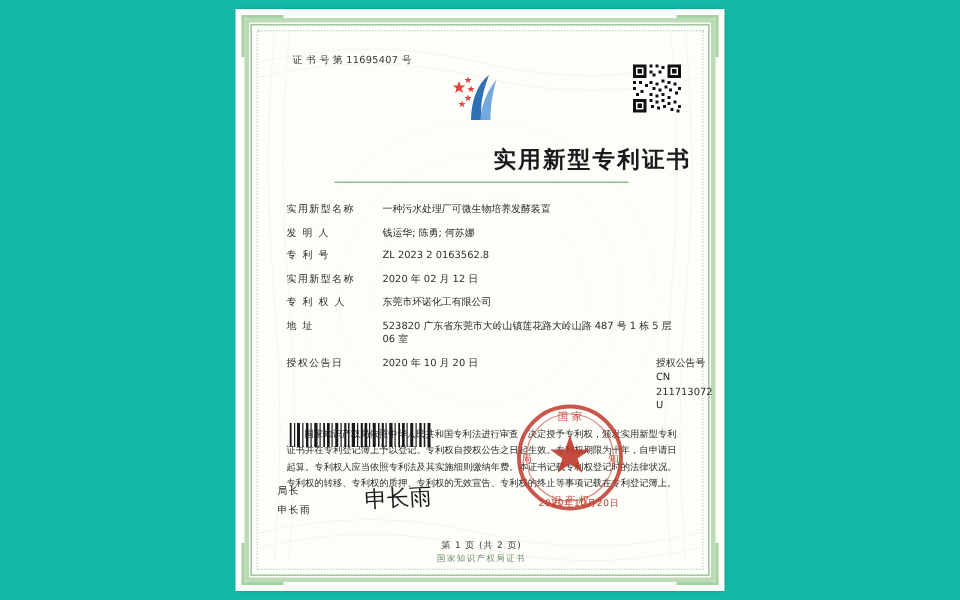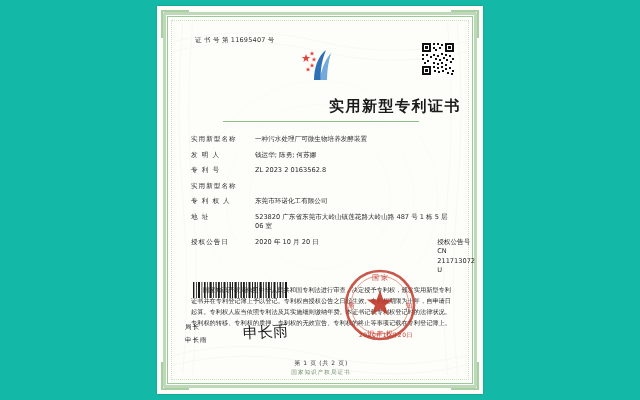--- a/index.html
+++ b/index.html
@@ -337,20 +337,21 @@
         <div class="frow">
           <div class="flabel">发 明 人</div>
           <div class="fvalue">钱运华; 陈勇; 何苏娜</div>
         </div>
         <div class="frow">
           <div class="flabel">专 利 号</div>
           <div class="fvalue">ZL 2023 2 0163562.8</div>
         </div>
         <div class="frow">
           <div class="flabel">实用新型名称</div>
+          <div class="fvalue">2020 年 02 月 12 日</div>
         </div>
         <div class="frow">
           <div class="flabel">专 利 权 人</div>
           <div class="fvalue">东莞市环诺化工有限公司</div>
         </div>
         <div class="frow">
           <div class="flabel">地   址</div>
           <div class="fvalue">523820 广东省东莞市大岭山镇莲花路大岭山路 487 号 1 栋 5 层 06 室</div>
         </div>
         <div class="frow two">

